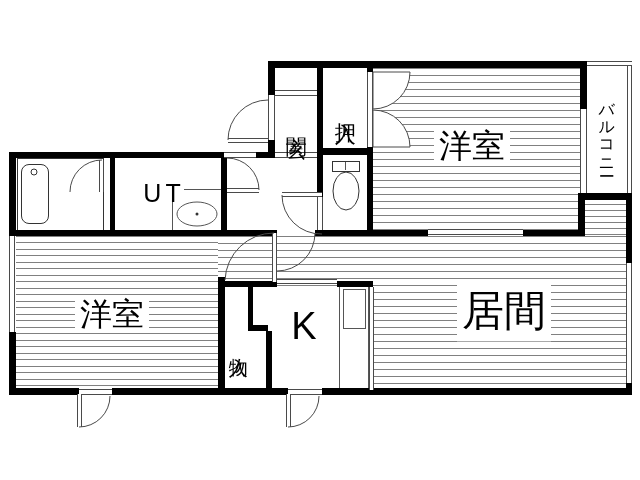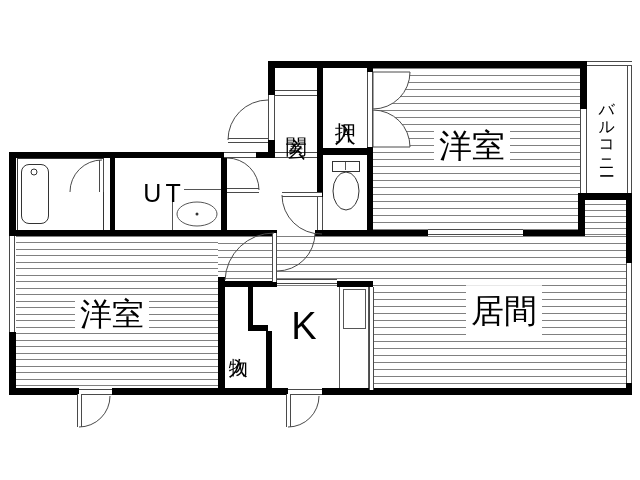--- a/index.html
+++ b/index.html
@@ -118,15 +118,15 @@
   </svg>
 
   <div class="lbl vert nobg" style="left:296px;top:121px;font-size:21px">玄関</div>
   <div class="lbl vert nobg" style="left:345px;top:106px;font-size:21px">押入</div>
   <div class="lbl" style="left:472px;top:146px;font-size:33px;padding:1px 5px">洋室</div>
   <div class="lbl vert nobg" style="left:607px;top:130px;font-size:16px;letter-spacing:1px">バルコニー</div>
   <div class="lbl nobg" style="left:164px;top:193px;font-size:25px;letter-spacing:4px">UT</div>
   <div class="lbl" style="left:112px;top:314px;font-size:32px;padding:1px 5px">洋室</div>
   <div class="lbl vert nobg" style="left:238px;top:343px;font-size:19px">物入</div>
   <div class="lbl nobg" style="left:304px;top:327px;font-size:38px">K</div>
-  <div class="lbl" style="left:504px;top:311px;font-size:33px;padding:8px 5px">居間</div>
+  <div class="lbl" style="left:504px;top:311px;font-size:42px;padding:8px 5px">居間</div>
 
 </div>
 
 </body></html>

